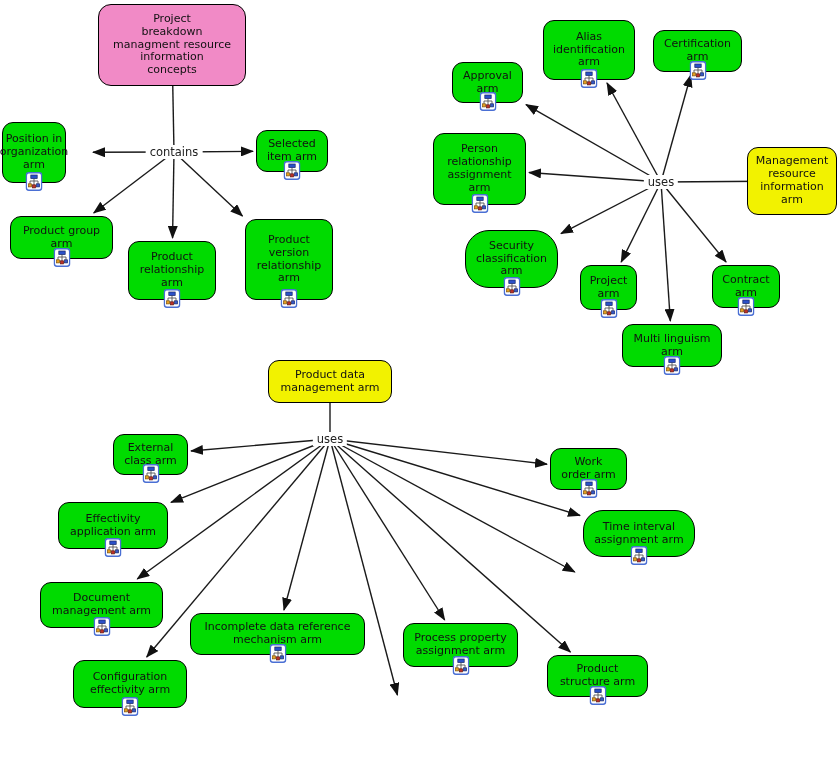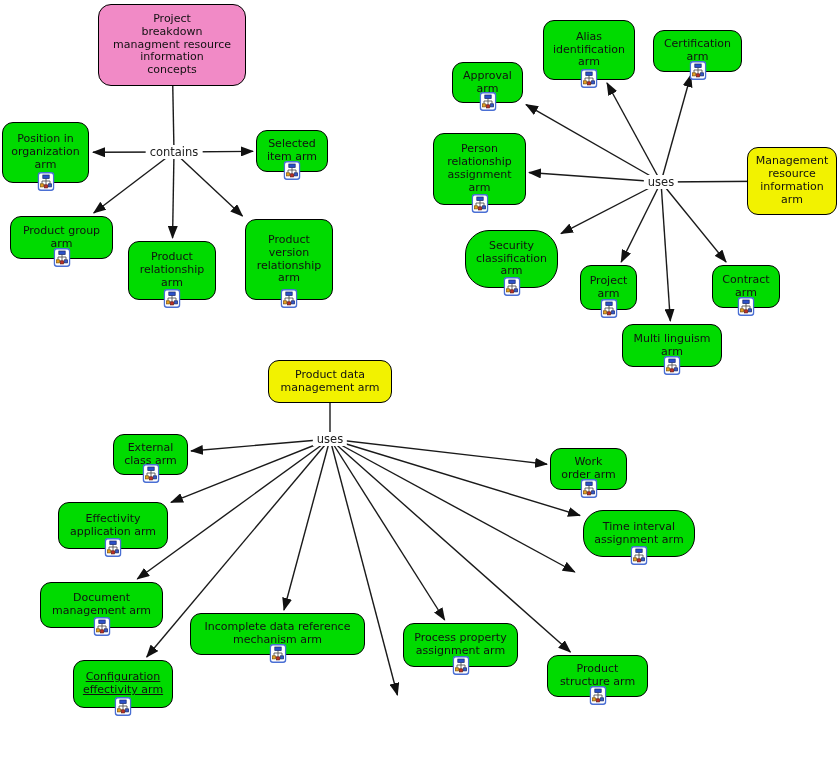--- a/index.html
+++ b/index.html
@@ -68,21 +68,21 @@
       </g>
   </svg>
 
 <div class="node pink" style="left: 98px; top: 4px; width: 148px; height: 82px; background: rgb(241, 138, 198); border-color: rgb(0, 0, 0);">
       <span class="node-label">Project
 breakdown
 managment resource
 information
 concepts</span>
     </div>
-    <div class="node green" style="left: 2px; top: 122px; width: 87px; height: 61px; background: rgb(0, 219, 0); border-color: rgb(0, 0, 0);">
+    <div class="node green" style="left: 2px; top: 122px; width: 64px; height: 61px; background: rgb(0, 219, 0); border-color: rgb(0, 0, 0);">
       <span class="node-label">Position in
 organization
 arm</span>
       <svg class="node-icon" width="17" height="19" viewBox="0 0 17 19">
         <rect x="0.8" y="0.8" width="15.4" height="17.4" rx="2.6" fill="#ffffff" stroke="#4A6FD4" stroke-width="1.5"></rect>
         <path d="M8.5 6.5 V9 M4.5 9 H12.5 M4.5 9 V11.8 M8.5 9 V12.8 M12.5 9 V11.8" stroke="#555555" stroke-width="0.9" fill="none"></path>
         <rect x="5.3" y="3" width="6.4" height="3.6" fill="#2B50C8" stroke="#1a2a66" stroke-width="0.7"></rect>
         <rect x="3" y="11.8" width="3.1" height="3.1" fill="#E8A020" stroke="#7a5210" stroke-width="0.7"></rect>
         <rect x="7" y="12.8" width="3.1" height="3.1" fill="#C03028" stroke="#5e1510" stroke-width="0.7"></rect>
         <rect x="11" y="11.8" width="3.1" height="3.1" fill="#3858C8" stroke="#1a2a66" stroke-width="0.7"></rect>
@@ -326,21 +326,21 @@
 assignment arm</span>
       <svg class="node-icon" width="17" height="19" viewBox="0 0 17 19">
         <rect x="0.8" y="0.8" width="15.4" height="17.4" rx="2.6" fill="#ffffff" stroke="#4A6FD4" stroke-width="1.5"></rect>
         <path d="M8.5 6.5 V9 M4.5 9 H12.5 M4.5 9 V11.8 M8.5 9 V12.8 M12.5 9 V11.8" stroke="#555555" stroke-width="0.9" fill="none"></path>
         <rect x="5.3" y="3" width="6.4" height="3.6" fill="#2B50C8" stroke="#1a2a66" stroke-width="0.7"></rect>
         <rect x="3" y="11.8" width="3.1" height="3.1" fill="#E8A020" stroke="#7a5210" stroke-width="0.7"></rect>
         <rect x="7" y="12.8" width="3.1" height="3.1" fill="#C03028" stroke="#5e1510" stroke-width="0.7"></rect>
         <rect x="11" y="11.8" width="3.1" height="3.1" fill="#3858C8" stroke="#1a2a66" stroke-width="0.7"></rect>
       </svg>
     </div>
-    <div class="node green" style="left: 73px; top: 660px; width: 100px; height: 48px; background: rgb(0, 219, 0); border-color: rgb(0, 0, 0); text-decoration: underline;">
+    <div class="node green" style="left: 73px; top: 660px; width: 114px; height: 48px; background: rgb(0, 219, 0); border-color: rgb(0, 0, 0);">
       <span class="node-label">Configuration
 effectivity arm</span>
       <svg class="node-icon" width="17" height="19" viewBox="0 0 17 19">
         <rect x="0.8" y="0.8" width="15.4" height="17.4" rx="2.6" fill="#ffffff" stroke="#4A6FD4" stroke-width="1.5"></rect>
         <path d="M8.5 6.5 V9 M4.5 9 H12.5 M4.5 9 V11.8 M8.5 9 V12.8 M12.5 9 V11.8" stroke="#555555" stroke-width="0.9" fill="none"></path>
         <rect x="5.3" y="3" width="6.4" height="3.6" fill="#2B50C8" stroke="#1a2a66" stroke-width="0.7"></rect>
         <rect x="3" y="11.8" width="3.1" height="3.1" fill="#E8A020" stroke="#7a5210" stroke-width="0.7"></rect>
         <rect x="7" y="12.8" width="3.1" height="3.1" fill="#C03028" stroke="#5e1510" stroke-width="0.7"></rect>
         <rect x="11" y="11.8" width="3.1" height="3.1" fill="#3858C8" stroke="#1a2a66" stroke-width="0.7"></rect>
       </svg>

